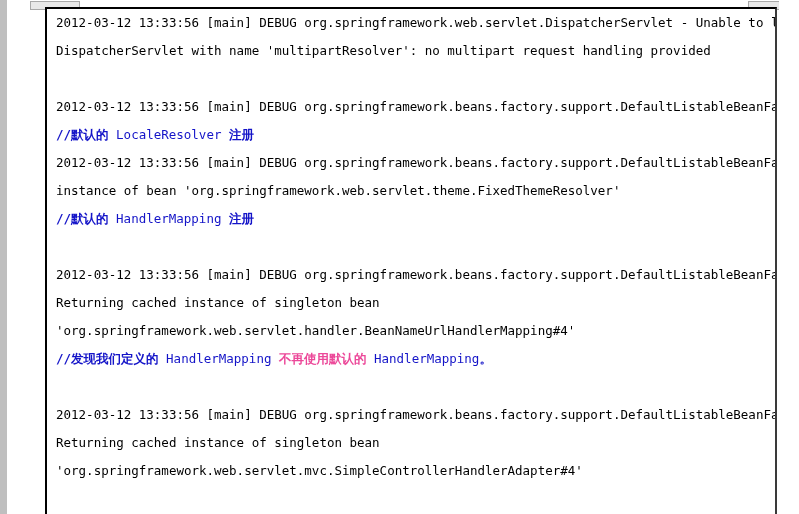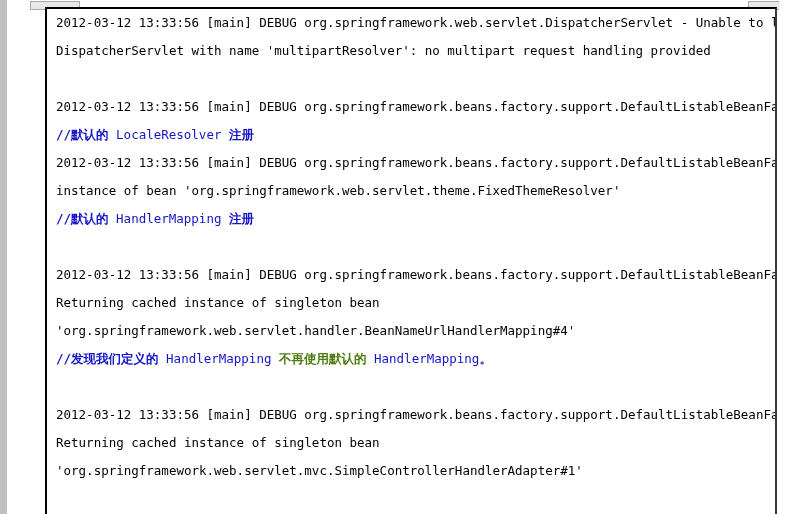--- a/index.html
+++ b/index.html
@@ -76,21 +76,21 @@
     white-space: pre;
     letter-spacing: 0px;
   }
   .log-line.blank { }
   .log-line.comment {
     color: #1414c8;
     font-weight: bold;
     font-size: 12.5px;
   }
   .seg-blue { color: #1414c8; font-weight: bold; }
-  .seg-red  { color: #4d7c0f; font-weight: bold; }
+  .seg-red  { color: #ec4899; font-weight: bold; }
   .seg-code { color: #1414c8; font-weight: normal; }
 </style>
 </head>
 <body>
 
 <div id="screen">
 
   <div class="left-gray-strip"></div>
   <div class="left-white-margin"></div>
 
@@ -108,20 +108,20 @@
         <div class="log-line">instance of bean 'org.springframework.web.servlet.theme.FixedThemeResolver'</div>
         <div class="log-line comment"><span class="seg-blue">//默认的</span><span class="seg-code"> HandlerMapping </span><span class="seg-blue">注册</span></div>
         <div class="log-line blank">&nbsp;</div>
         <div class="log-line">2012-03-12 13:33:56 [main] DEBUG org.springframework.beans.factory.support.DefaultListableBeanFactory -</div>
         <div class="log-line">Returning cached instance of singleton bean</div>
         <div class="log-line">'org.springframework.web.servlet.handler.BeanNameUrlHandlerMapping#4'</div>
         <div class="log-line comment"><span class="seg-blue">//发现我们定义的</span><span class="seg-code"> HandlerMapping </span><span class="seg-red">不再使用默认的</span><span class="seg-code"> HandlerMapping</span><span class="seg-blue">。</span></div>
         <div class="log-line blank">&nbsp;</div>
         <div class="log-line">2012-03-12 13:33:56 [main] DEBUG org.springframework.beans.factory.support.DefaultListableBeanFactory -</div>
         <div class="log-line">Returning cached instance of singleton bean</div>
-        <div class="log-line">'org.springframework.web.servlet.mvc.SimpleControllerHandlerAdapter#1'</div>
+        <div class="log-line">'org.springframework.web.servlet.mvc.SimpleControllerHandlerAdapter#4'</div>
         <div class="log-line comment"></div>
       </div>
   </div>
 
   <div class="right-white"></div>
 
 </div>
 
 </body></html>

